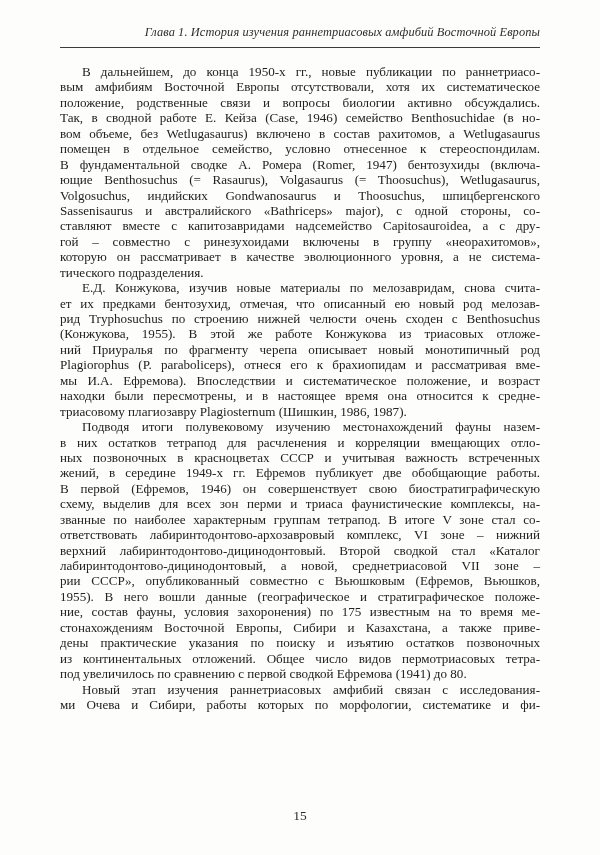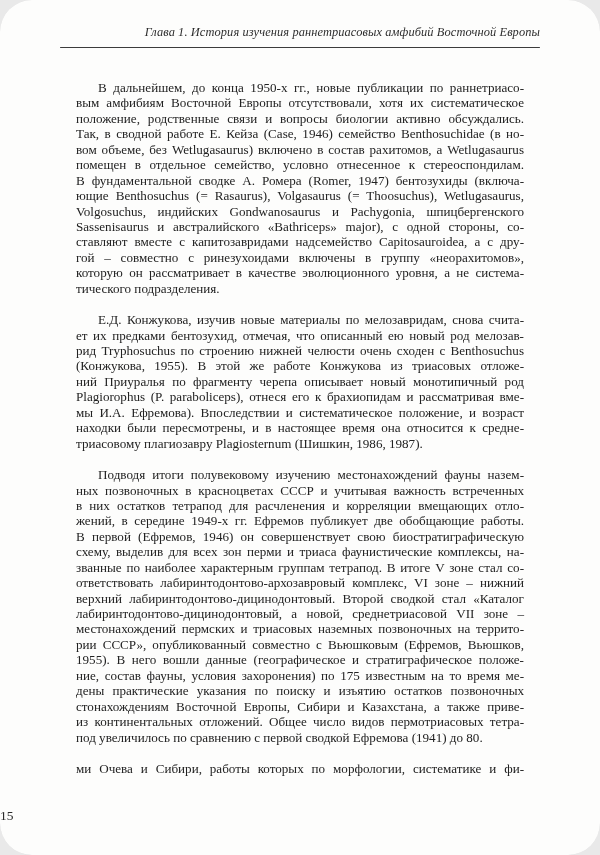--- a/index.html
+++ b/index.html
@@ -1,15 +1,15 @@
 <!DOCTYPE html>
 <html lang="ru"><head>
 <meta charset="utf-8">
 <style>
-  * { margin: 0; padding: 0; box-sizing: border-box; border-radius: 32px; }
+  * { margin: 0; padding: 0; box-sizing: border-box; }
   html, body { background: #e9e9e9; }
   body {
     width: 600px; height: 855px;
     font-family: "Liberation Serif", "DejaVu Serif", serif;
   }
   .page {
     position: relative;
     width: 600px; height: 855px;
     background: #fdfdfc;
     color: #232323;
@@ -31,33 +31,34 @@
     border: none;
     border-top: 1.4px solid #3c3c3c;
   }
   .body-text {
     position: absolute;
     top: 64px; left: 60px; width: 480px;
     font-size: 13.1px;
     line-height: 15.45px;
     color: #222;
   }
-  .paragraph { margin: 16px; }
+  .paragraph { margin: 0; }
   .line {
     height: 15.45px;
     white-space: nowrap;
     text-align: justify;
     text-align-last: justify;
     overflow: visible;
   }
   .line.first-line { text-indent: 22px; }
   .line.para-end { text-align-last: left; }
   .page-number {
     position: absolute;
     top: 808px; left: 0; width: 600px;
+    text-align: center;
     font-size: 13.5px;
     color: #2a2a2a;
   }
 </style>
 </head>
 <body>
 
 <div class="page">
 
   <div class="running-head">Глава 1. История изучения раннетриасовых амфибий Восточной Европы</div>
@@ -67,58 +68,58 @@
   <div class="body-text">
       <div class="paragraph">
         <div class="line first-line">В дальнейшем, до конца 1950-х гг., новые публикации по раннетриасо-</div>
         <div class="line">вым амфибиям Восточной Европы отсутствовали, хотя их систематическое</div>
         <div class="line">положение, родственные связи и вопросы биологии активно обсуждались.</div>
         <div class="line">Так, в сводной работе Е. Кейза (Case, 1946) семейство Benthosuchidae (в но-</div>
         <div class="line">вом объеме, без Wetlugasaurus) включено в состав рахитомов, а Wetlugasaurus</div>
         <div class="line">помещен в отдельное семейство, условно отнесенное к стереоспондилам.</div>
         <div class="line">В фундаментальной сводке А. Ромера (Romer, 1947) бентозухиды (включа-</div>
         <div class="line">ющие Benthosuchus (= Rasaurus), Volgasaurus (= Thoosuchus), Wetlugasaurus,</div>
-        <div class="line">Volgosuchus, индийских Gondwanosaurus и Pachygonia, шпицбергенского</div>
+        <div class="line">Volgosuchus, индийских Gondwanosaurus и Thoosuchus, шпицбергенского</div>
         <div class="line">Sassenisaurus и австралийского «Bathriceps» major), с одной стороны, со-</div>
         <div class="line">ставляют вместе с капитозавридами надсемейство Capitosauroidea, а с дру-</div>
         <div class="line">гой – совместно с ринезухоидами включены в группу «неорахитомов»,</div>
         <div class="line">которую он рассматривает в качестве эволюционного уровня, а не система-</div>
         <div class="line para-end">тического подразделения.</div>
       </div>
       <div class="paragraph">
         <div class="line first-line">Е.Д. Конжукова, изучив новые материалы по мелозавридам, снова счита-</div>
         <div class="line">ет их предками бентозухид, отмечая, что описанный ею новый род мелозав-</div>
         <div class="line">рид Tryphosuchus по строению нижней челюсти очень сходен с Benthosuchus</div>
         <div class="line">(Конжукова, 1955). В этой же работе Конжукова из триасовых отложе-</div>
         <div class="line">ний Приуралья по фрагменту черепа описывает новый монотипичный род</div>
         <div class="line">Plagiorophus (P. paraboliceps), отнеся его к брахиопидам и рассматривая вме-</div>
         <div class="line">мы И.А. Ефремова). Впоследствии и систематическое положение, и возраст</div>
         <div class="line">находки были пересмотрены, и в настоящее время она относится к средне-</div>
         <div class="line para-end">триасовому плагиозавру Plagiosternum (Шишкин, 1986, 1987).</div>
       </div>
       <div class="paragraph">
         <div class="line first-line">Подводя итоги полувековому изучению местонахождений фауны назем-</div>
+        <div class="line">в них остатков тетрапод для расчленения и корреляции вмещающих отло-</div>
         <div class="line">ных позвоночных в красноцветах СССР и учитывая важность встреченных</div>
-        <div class="line">в них остатков тетрапод для расчленения и корреляции вмещающих отло-</div>
         <div class="line">жений, в середине 1949-х гг. Ефремов публикует две обобщающие работы.</div>
         <div class="line">В первой (Ефремов, 1946) он совершенствует свою биостратиграфическую</div>
         <div class="line">схему, выделив для всех зон перми и триаса фаунистические комплексы, на-</div>
         <div class="line">званные по наиболее характерным группам тетрапод. В итоге V зоне стал со-</div>
         <div class="line">ответствовать лабиринтодонтово-архозавровый комплекс, VI зоне – нижний</div>
         <div class="line">верхний лабиринтодонтово-дицинодонтовый. Второй сводкой стал «Каталог</div>
         <div class="line">лабиринтодонтово-дицинодонтовый, а новой, среднетриасовой VII зоне –</div>
-        <div class="line">местонахождений пермских и триасовых наземных позвоночных на террито-</div>
         <div class="line">рии СССР», опубликованный совместно с Вьюшковым (Ефремов, Вьюшков,</div>
         <div class="line">1955). В него вошли данные (географическое и стратиграфическое положе-</div>
         <div class="line">ние, состав фауны, условия захоронения) по 175 известным на то время ме-</div>
+        <div class="line">стонахождениям Восточной Европы, Сибири и Казахстана, а также приве-</div>
         <div class="line">дены практические указания по поиску и изъятию остатков позвоночных</div>
-        <div class="line">стонахождениям Восточной Европы, Сибири и Казахстана, а также приве-</div>
         <div class="line">из континентальных отложений. Общее число видов пермотриасовых тетра-</div>
         <div class="line para-end">под увеличилось по сравнению с первой сводкой Ефремова (1941) до 80.</div>
       </div>
       <div class="paragraph">
+        <div class="line first-line">Новый этап изучения раннетриасовых амфибий связан с исследования-</div>
         <div class="line">ми Очева и Сибири, работы которых по морфологии, систематике и фи-</div>
       </div>
     </div>
 
   <div class="page-number">15</div>
 
 </div>
 
 </body></html>

